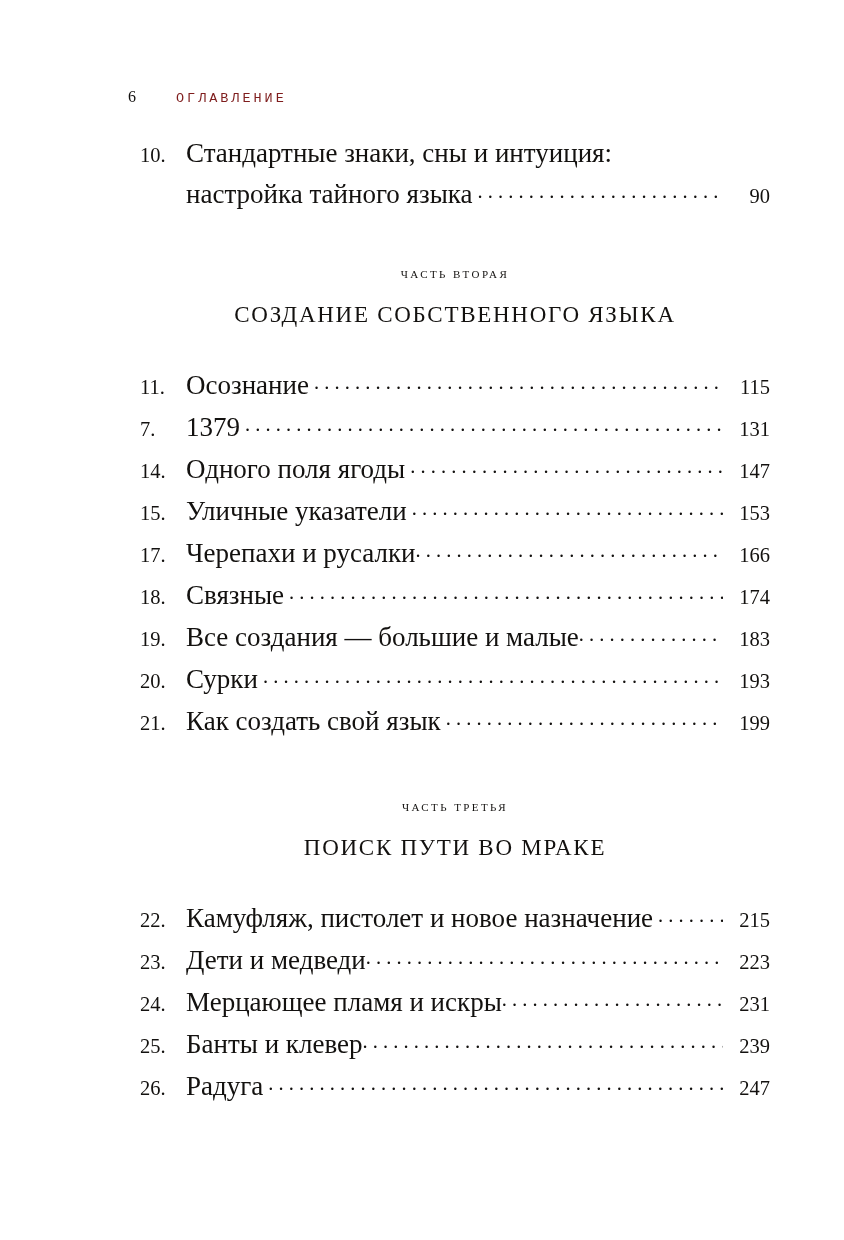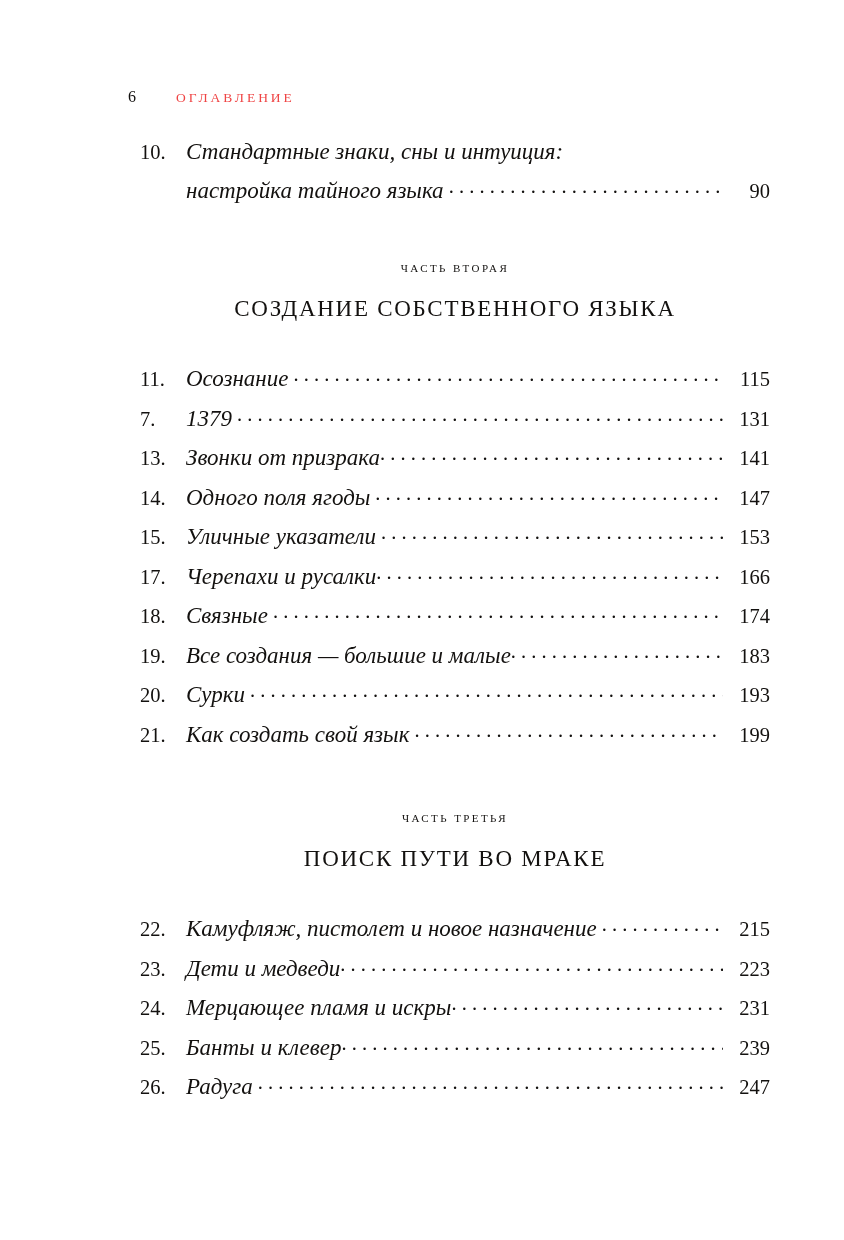--- a/index.html
+++ b/index.html
@@ -33,22 +33,23 @@
   }
   .folio {
     font-size: 16px;
     letter-spacing: 0.02em;
     color: #13110f;
     width: 48px;
   }
   .head-title {
     font-size: 13.5px;
     letter-spacing: 0.22em;
-    color: #ef4444;
+    color: #7f1d1d;
     text-transform: uppercase;
+    font-family: Liberation Mono, monospace;
   }
 
   
   .content {
     position: absolute;
     top: 140px;
     left: 140px;
     width: 630px;
   }
 
@@ -62,22 +63,21 @@
     white-space: nowrap;
   }
   .toc-num {
     width: 46px;
     flex: 0 0 46px;
     text-align: left;
     font-size: 20.5px;
   }
   .toc-title {
     flex: 0 0 auto;
-    font-size: 23px;
-    font-style: italic;
+    font-size: 27px;
   }
   .leader {
     flex: 1 1 auto;
     overflow: hidden;
     margin: 0 3px 0 5px;
     position: relative;
     height: 1em;
   }
   .leader::before {
     content: ". . . . . . . . . . . . . . . . . . . . . . . . . . . . . . . . . . . . . . . . . . . . . . . . . . . . . . . . . . . . . . . . . . . . . . . . . . . . . . . . . . . . . . . . . . . . . . . . . . . .";
@@ -174,26 +174,20 @@
       <span class="leader"></span>
       <span class="toc-page">115</span>
     </div>
     <div class="toc-entry">
       <span class="toc-num">7.</span>
       <span class="toc-title">1379</span>
       <span class="leader"></span>
       <span class="toc-page">131</span>
     </div>
     <div class="toc-entry">
-      <span class="toc-num">13.</span>
-      <span class="toc-title">Звонки от призрака</span>
-      <span class="leader tight"></span>
-      <span class="toc-page">141</span>
-    </div>
-    <div class="toc-entry">
       <span class="toc-num">14.</span>
       <span class="toc-title">Одного поля ягоды</span>
       <span class="leader"></span>
       <span class="toc-page">147</span>
     </div>
     <div class="toc-entry">
       <span class="toc-num">15.</span>
       <span class="toc-title">Уличные указатели</span>
       <span class="leader"></span>
       <span class="toc-page">153</span>

